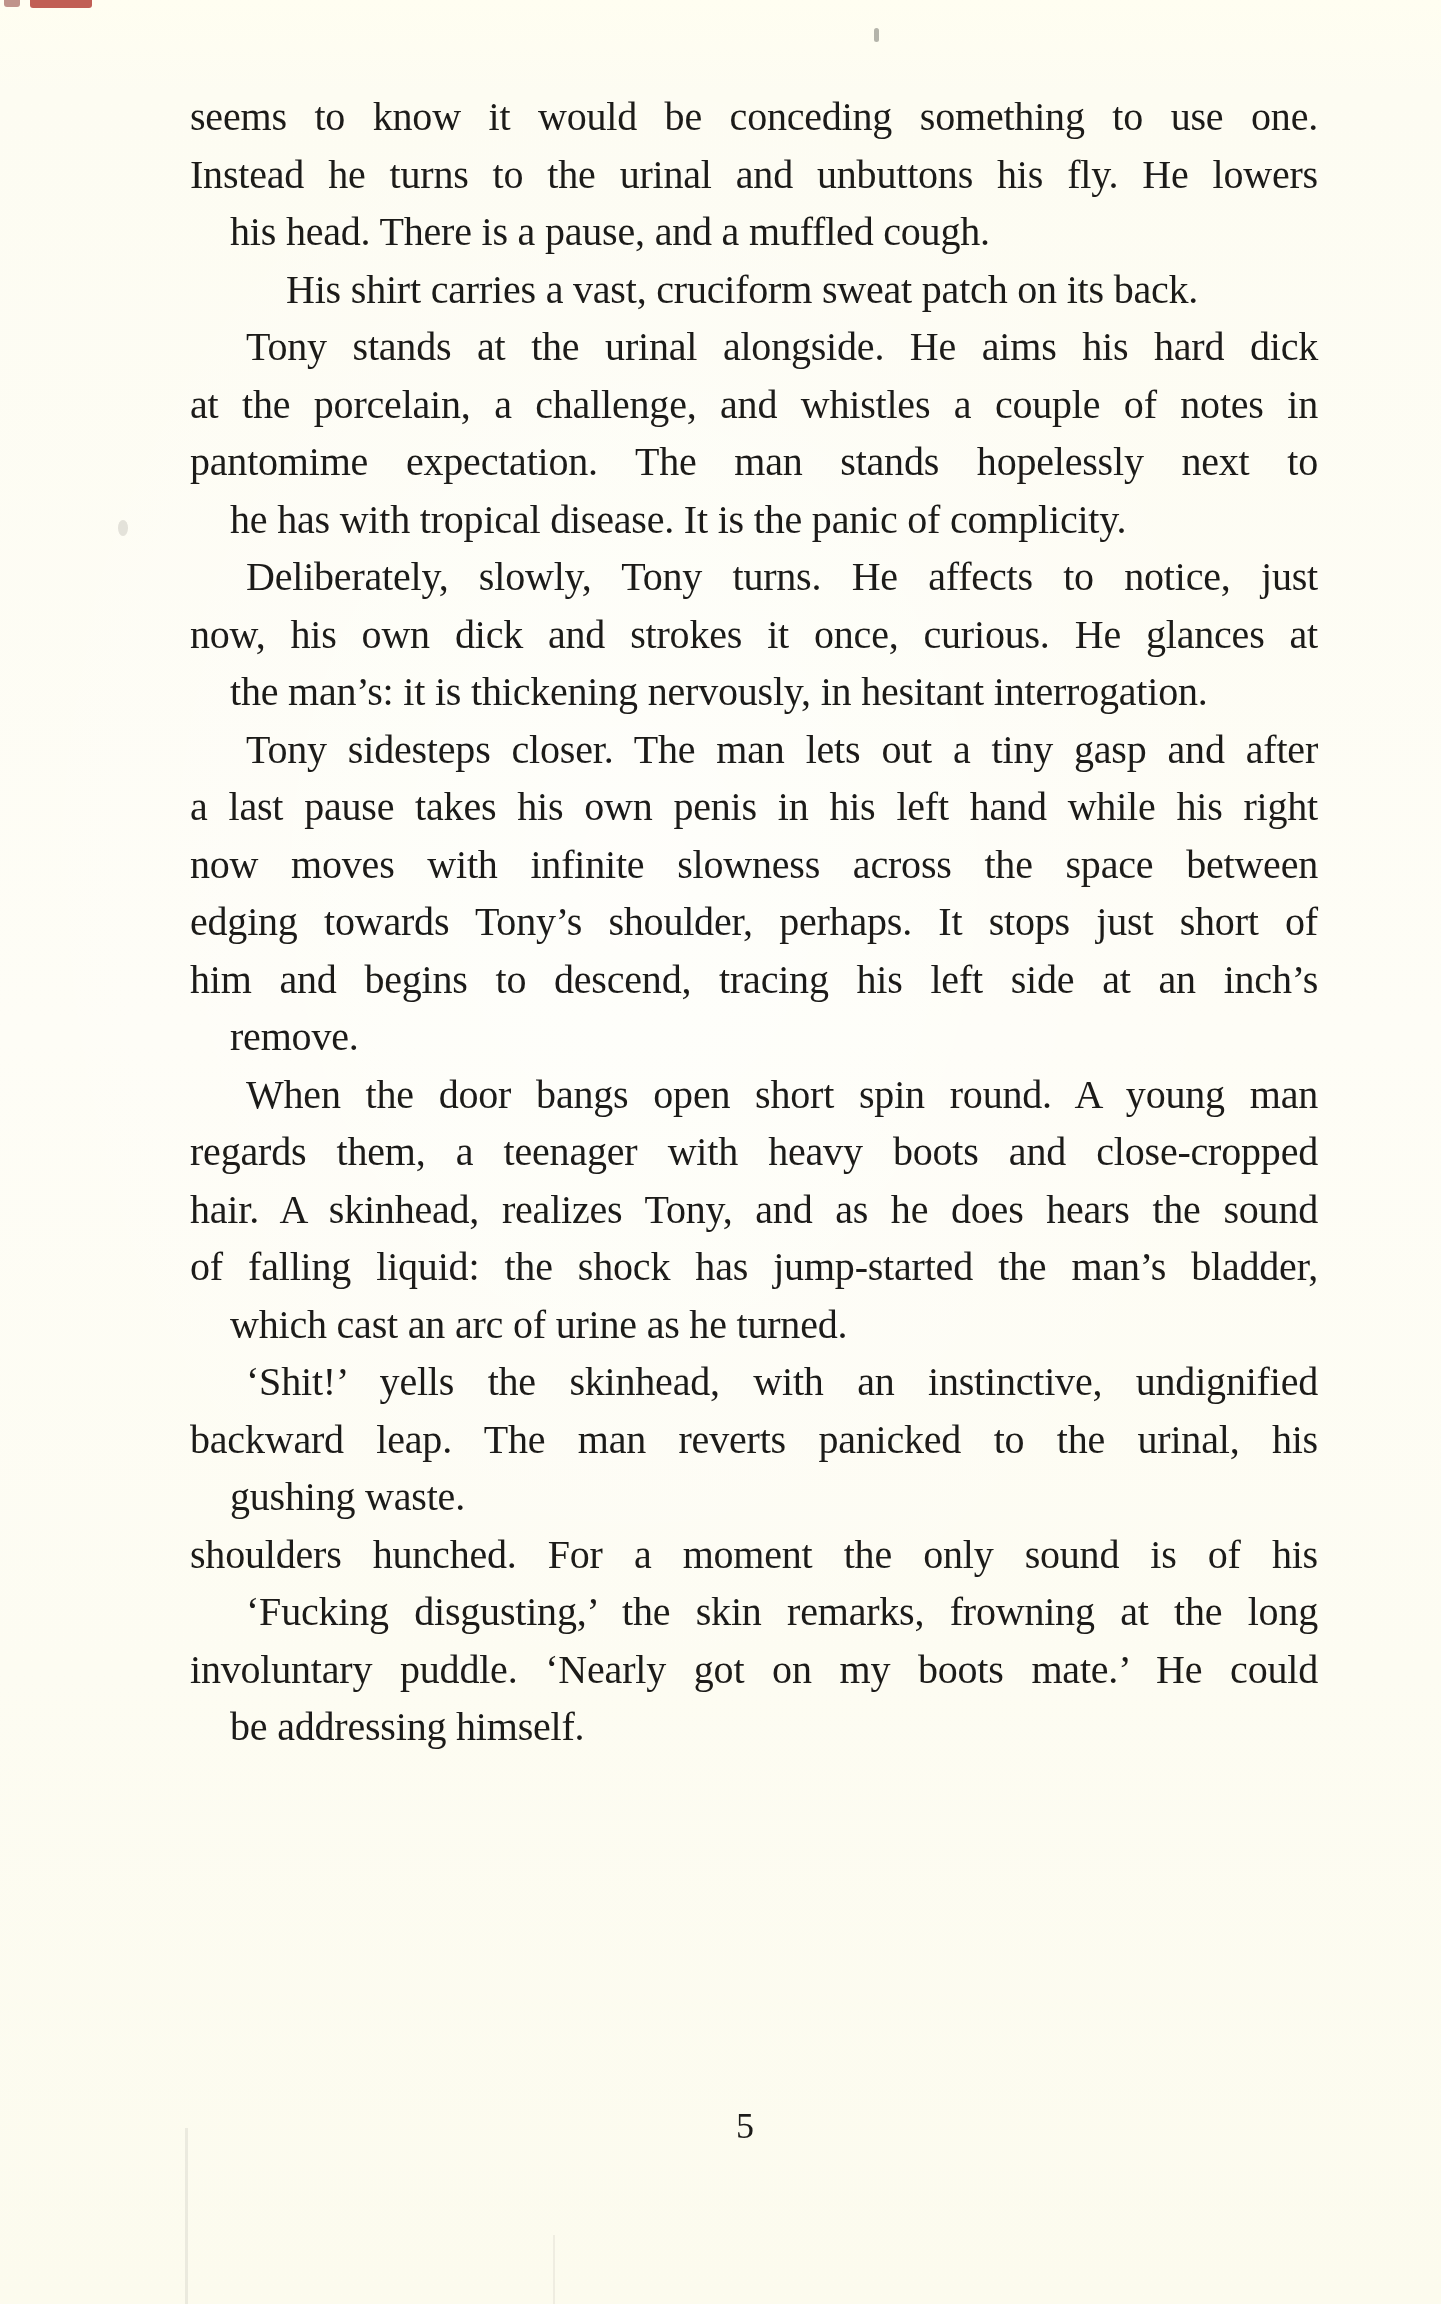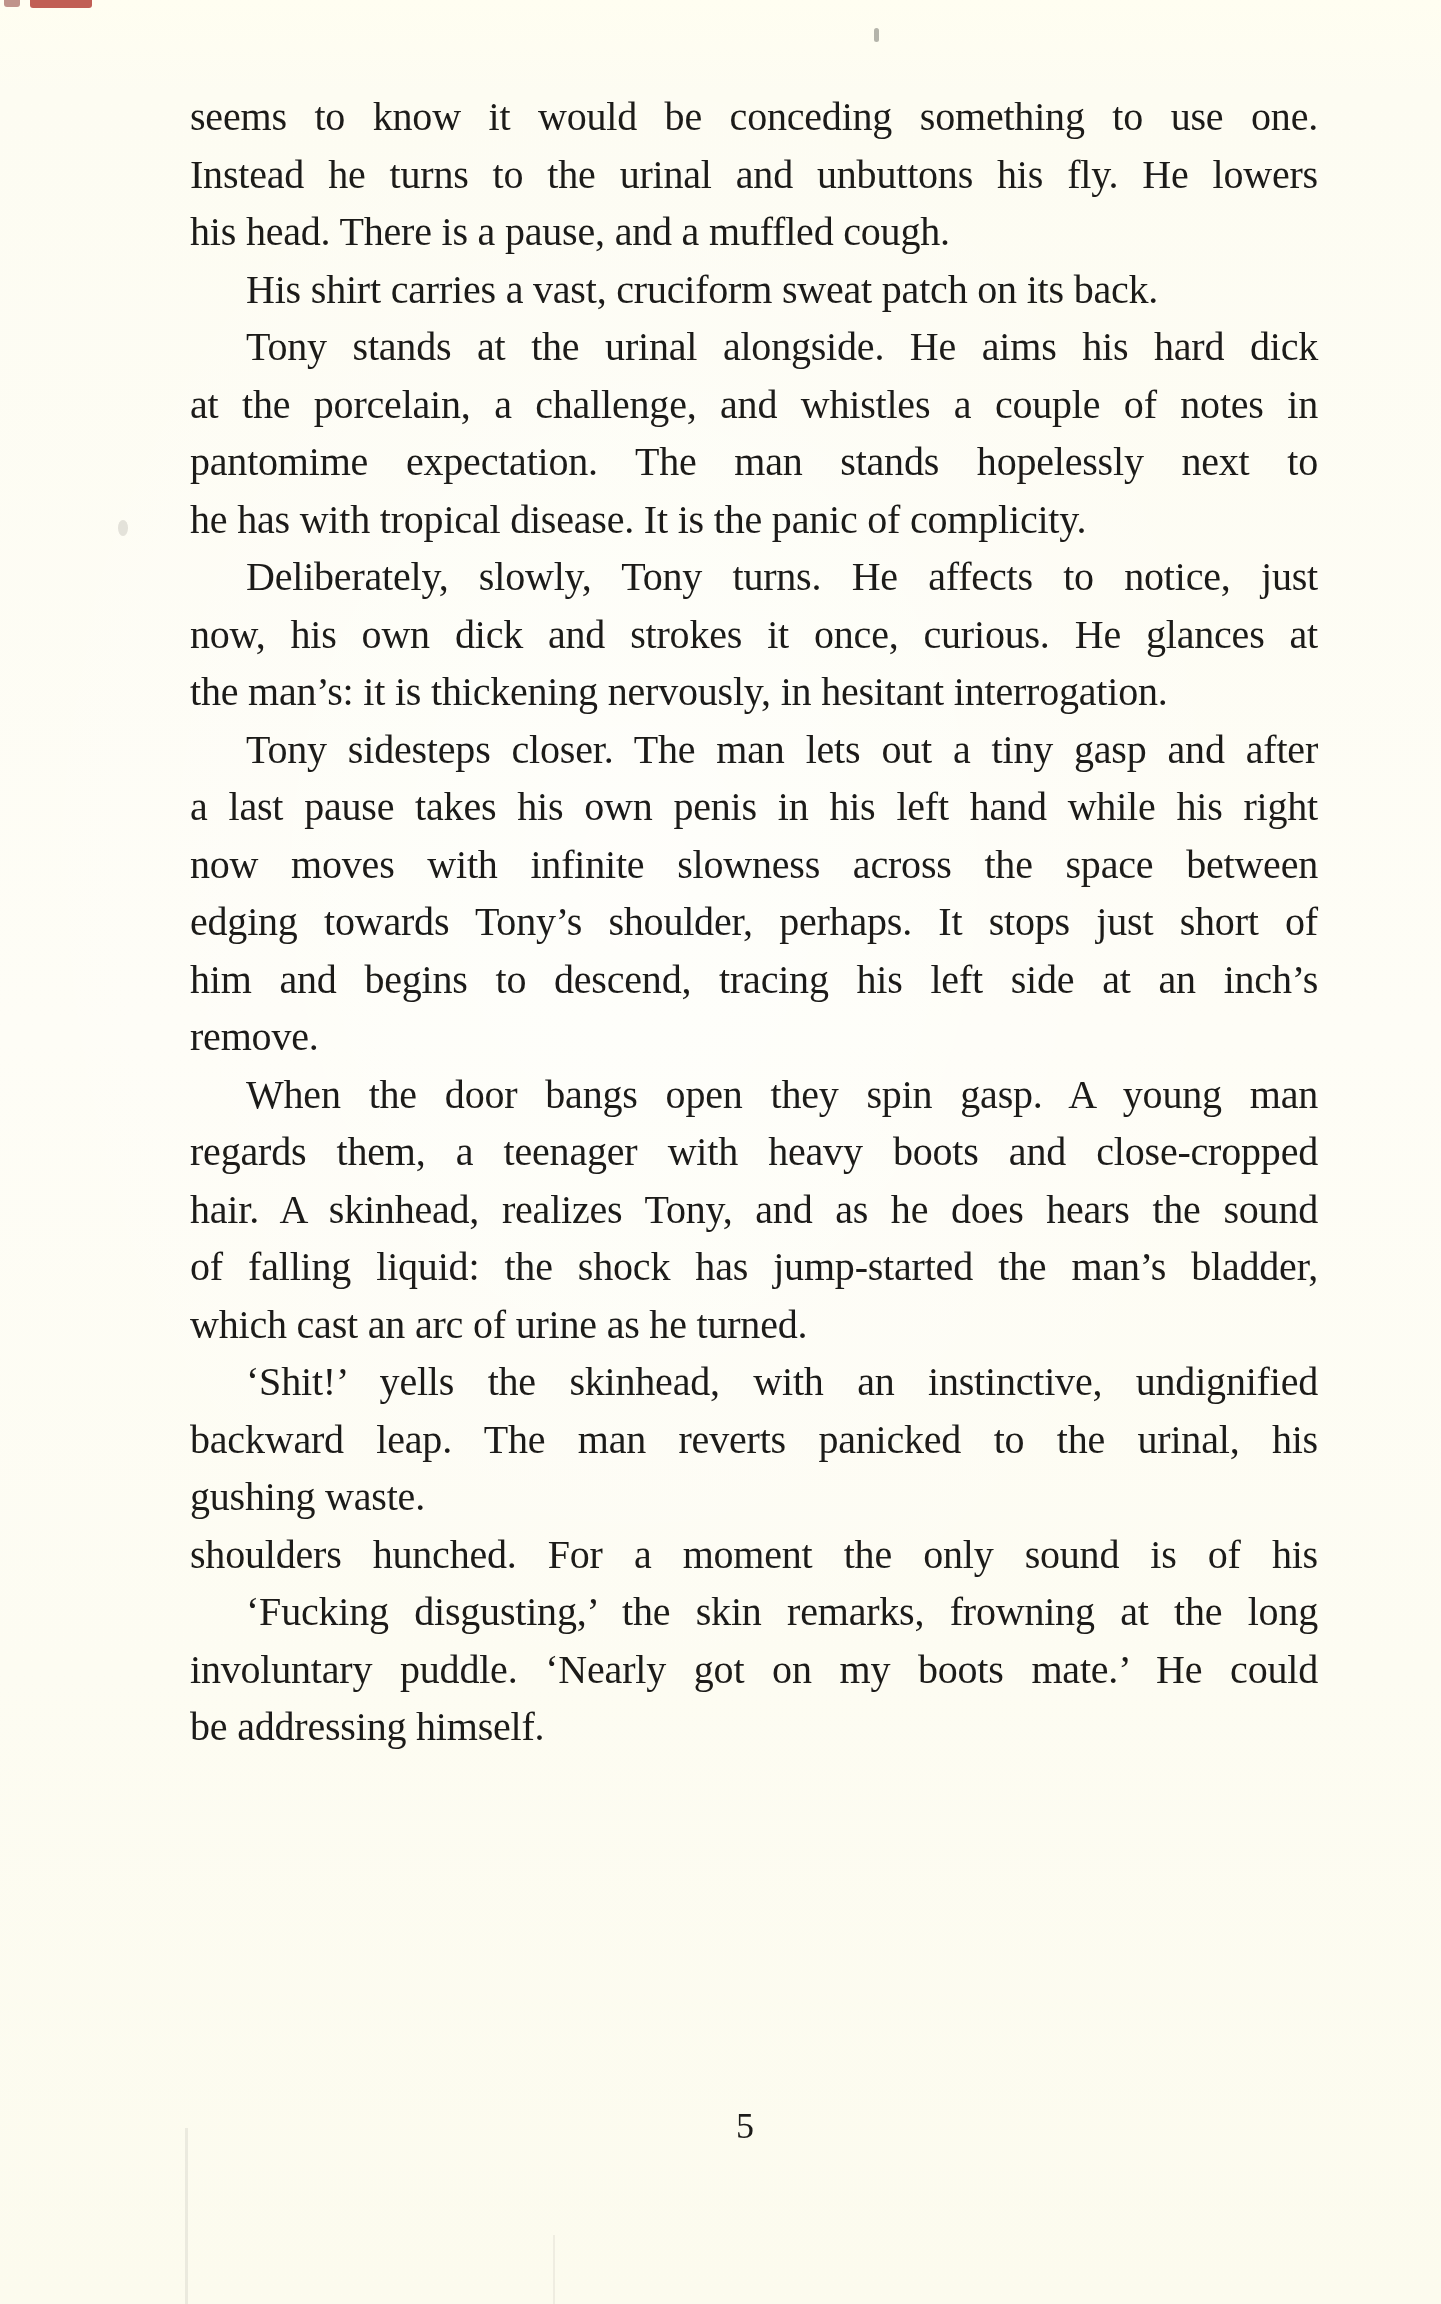--- a/index.html
+++ b/index.html
@@ -19,21 +19,21 @@
   .text-block {
     position: absolute;
     left: 190px; top: 88px; width: 1128px;
     color: #1c1b19;
     font-size: 40px;
     line-height: 57.5px;
     letter-spacing: -0.2px;
   }
   .paragraph { margin: 0; }
   .line { text-align: justify; text-align-last: justify; }
-  .line.last { text-align-last: left; }
+  .line.last { text-align-last: left; margin-left: 40px; }
   .paragraph.indented .line:first-child { text-indent: 56px; }
   .page-number {
     position: absolute;
     left: 190px; top: 2105px; width: 1110px;
     text-align: center;
     font-size: 36px;
     color: #1c1b19;
   }
   
   .corner-mark-red {
@@ -95,21 +95,21 @@
       </div>
       <div class="paragraph indented">
         <div class="line">Tony sidesteps closer. The man lets out a tiny gasp and after</div>
         <div class="line">a last pause takes his own penis in his left hand while his right</div>
         <div class="line">now moves with infinite slowness across the space between</div>
         <div class="line">edging towards Tony’s shoulder, perhaps. It stops just short of</div>
         <div class="line">him and begins to descend, tracing his left side at an inch’s</div>
         <div class="line last">remove.</div>
       </div>
       <div class="paragraph indented">
-        <div class="line">When the door bangs open they spin gasp. A young man</div>
+        <div class="line">When the door bangs open short spin round. A young man</div>
         <div class="line">regards them, a teenager with heavy boots and close-cropped</div>
         <div class="line">hair. A skinhead, realizes Tony, and as he does hears the sound</div>
         <div class="line">of falling liquid: the shock has jump-started the man’s bladder,</div>
         <div class="line last">which cast an arc of urine as he turned.</div>
       </div>
       <div class="paragraph indented">
         <div class="line">‘Shit!’ yells the skinhead, with an instinctive, undignified</div>
         <div class="line">backward leap. The man reverts panicked to the urinal, his</div>
         <div class="line last">gushing waste.</div>
         <div class="line">shoulders hunched. For a moment the only sound is of his</div>

